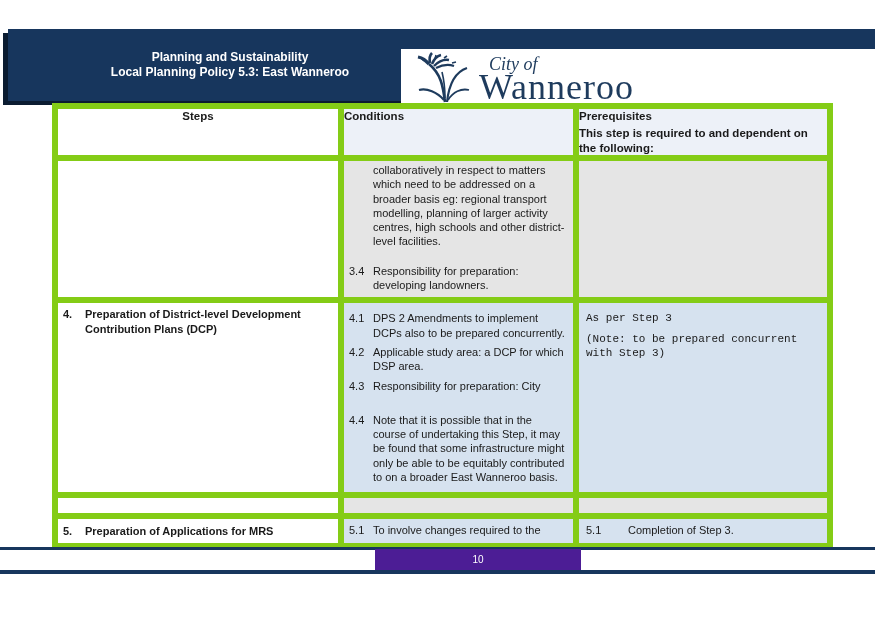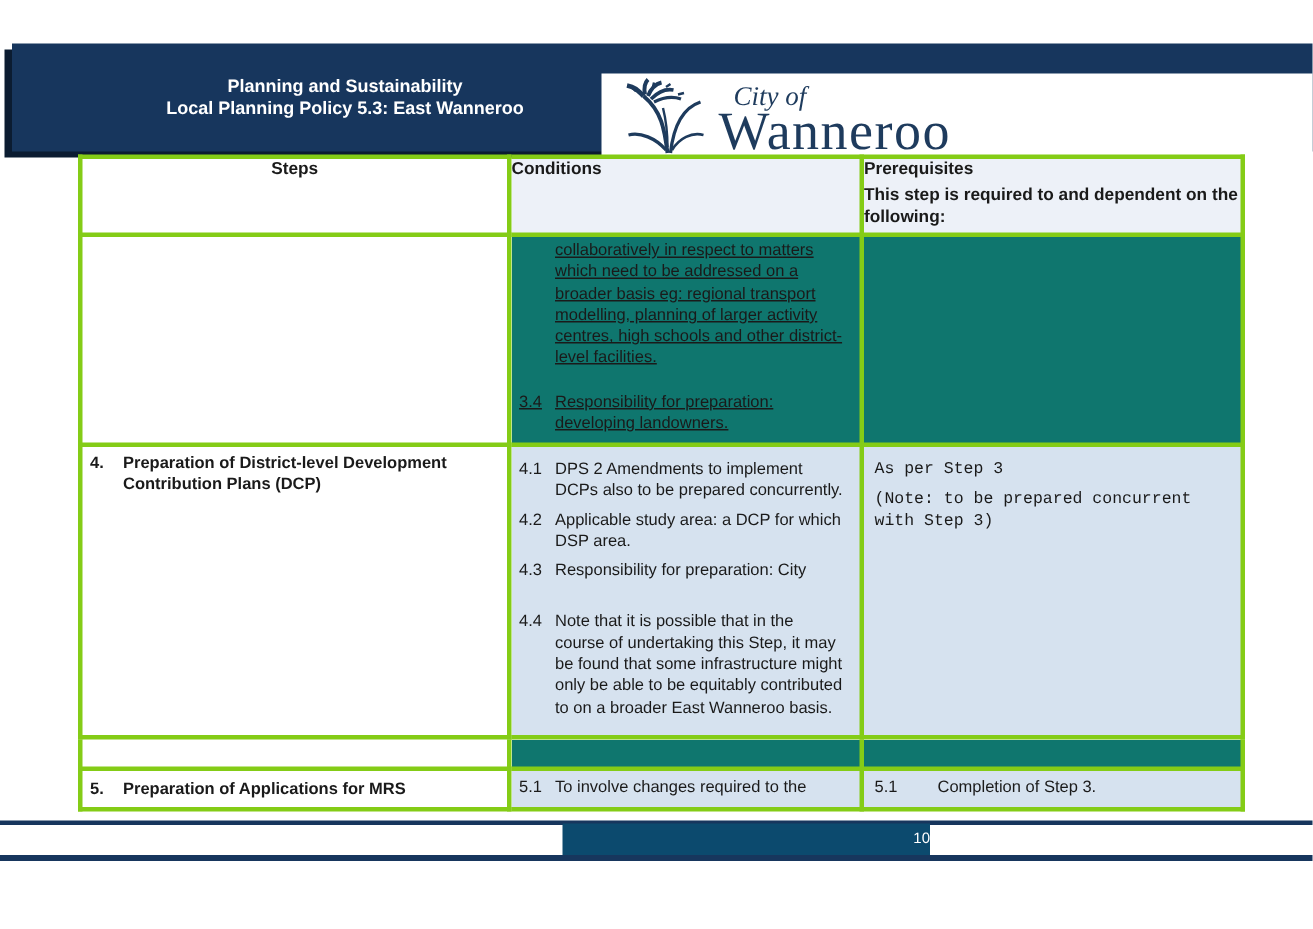--- a/index.html
+++ b/index.html
@@ -38,33 +38,33 @@
     font-size:36px; line-height:28px; letter-spacing:1px;
   }
 
   
   table.policy {
     position:absolute; left:52px; top:103px;
     border-collapse:collapse; table-layout:fixed;
     font-size:11px; line-height:14.3px;
   }
   table.policy td {
-    border:3px solid #84cc16; vertical-align:top; padding:0;
+    border:6px solid #84cc16; vertical-align:top; padding:0;
     overflow:hidden;
   }
   td.steps-header {
     border:none; background:none;
     text-align:center; font-weight:bold; font-size:11.5px; padding-top:6px;
   }
   td.col-header {
     background:#edf1f8; font-weight:bold; font-size:11.5px;
     padding-top:6px;
   }
   .prereq-note { margin-top:3px; font-weight:bold; }
-  td.bg-med   { background:#0f766e;text-decoration:underline; }
+  td.bg-med   { background:#e5e5e5; }
   td.bg-light { background:#d6e2ef; }
   td.bg-white { background:#ffffff; }
 
   .cellpad { padding:2px 6px 0 5px; }
   .cont-para { margin-left:24px; margin-bottom:15px; padding-right:2px; }
   .item { display:flex; margin-bottom:5px;justify-content:flex-end; }
   .item .num { flex:0 0 24px; }
   .item .txt { flex:1; padding-right:2px; }
   .gap-before { margin-top:20px; }
   .item-34 { margin-top:14px; }
@@ -78,22 +78,22 @@
   .prereq-item .num { flex:0 0 42px; }
 
   .cond-pad-top { padding-top:8px; }
   .row5-pad { padding-top:4px; }
 
   
   .footer-line-top {
     position:absolute; left:0; top:547px; width:875px; height:3px; background:#17365d;
   }
   .footer-box {
-    position:absolute; left:375px; top:549px; width:245px; height:21px;
-    background:#0c4a6e; color:#ffffff; text-align:right;
+    position:absolute; left:375px; top:549px; width:206px; height:21px;
+    background:#4c1d95; color:#ffffff; text-align:center;
     font-size:10px; line-height:21px;
   }
   .footer-line-bottom {
     position:absolute; left:0; top:570px; width:875px; height:4px; background:#17365d;
   }
 </style>
 </head>
 <body>
 
 <div class="header-bar">

